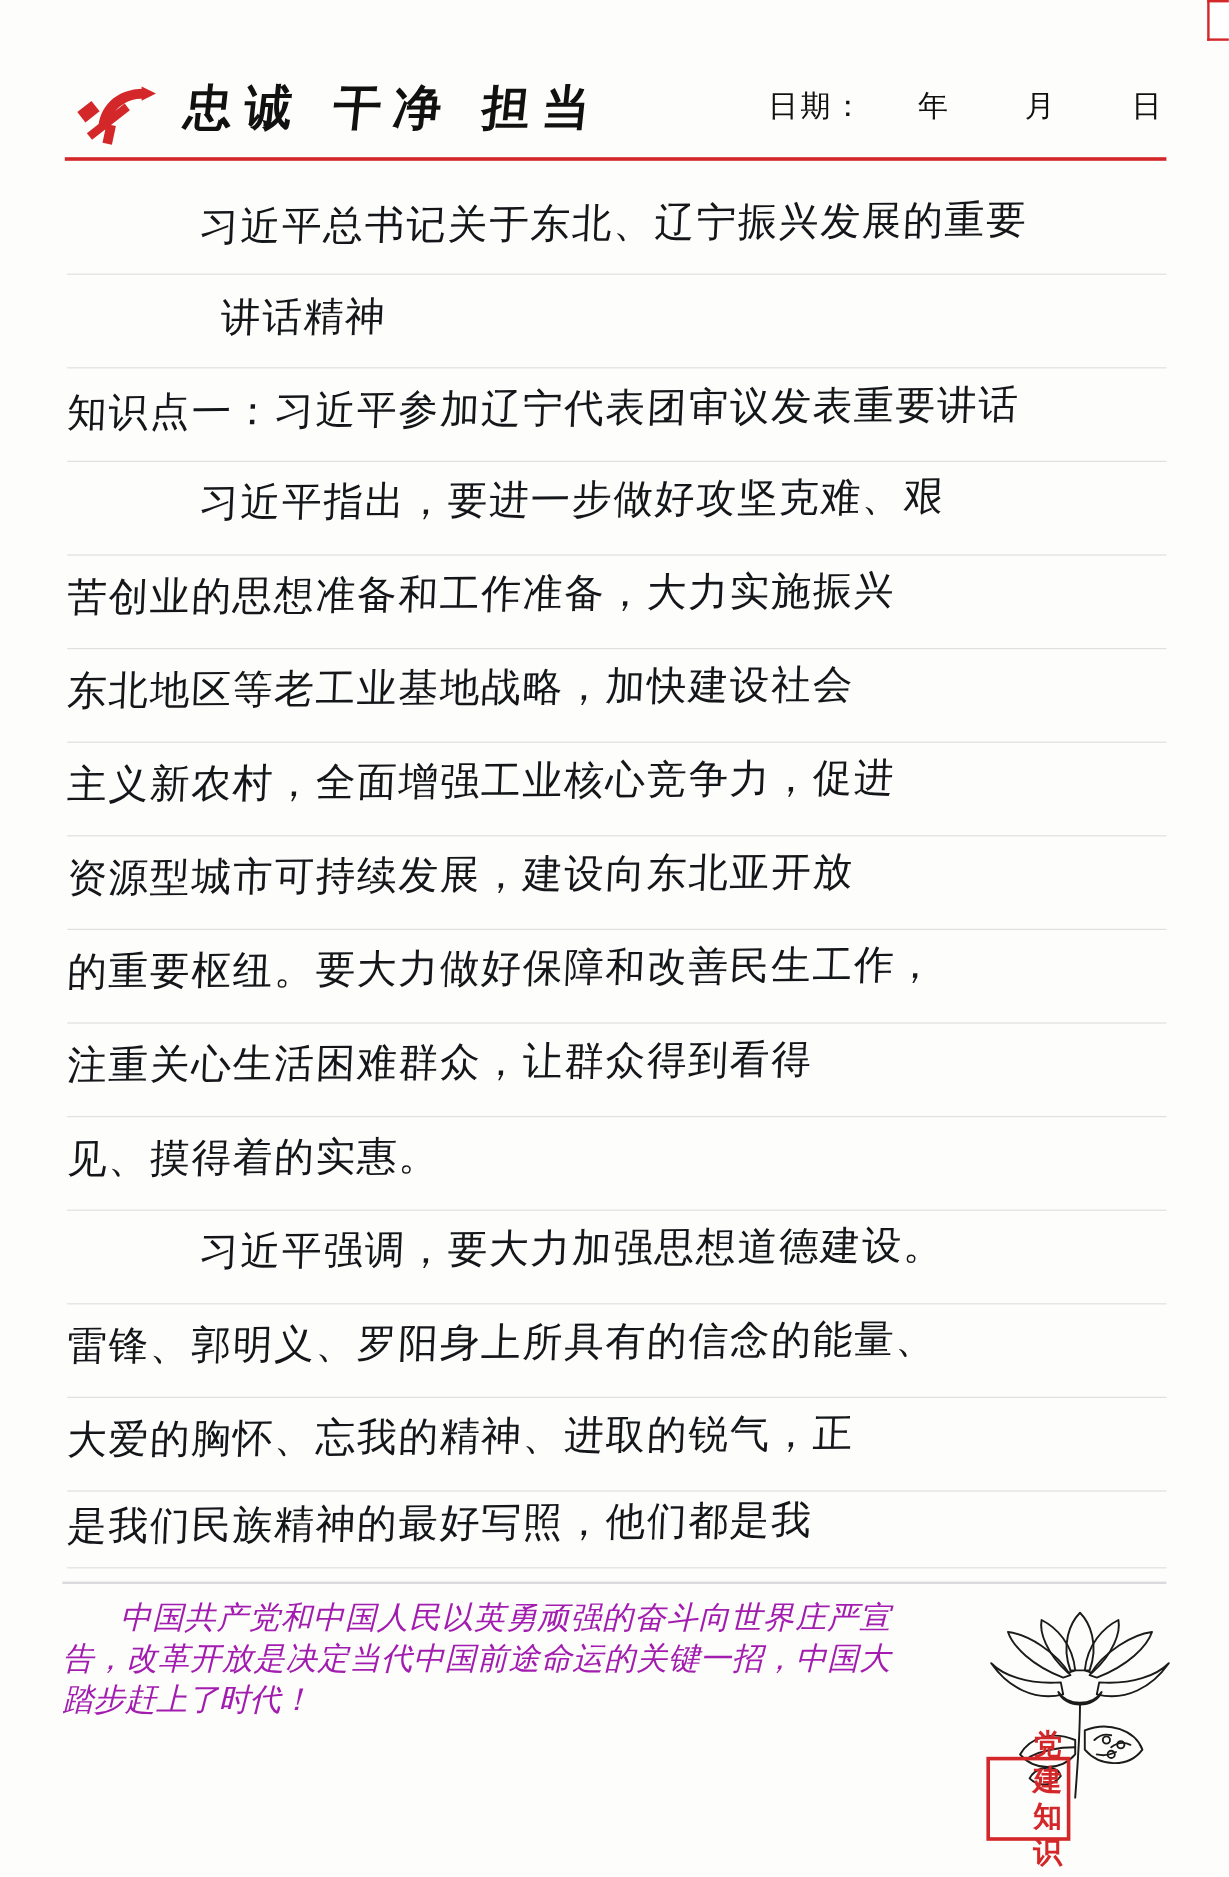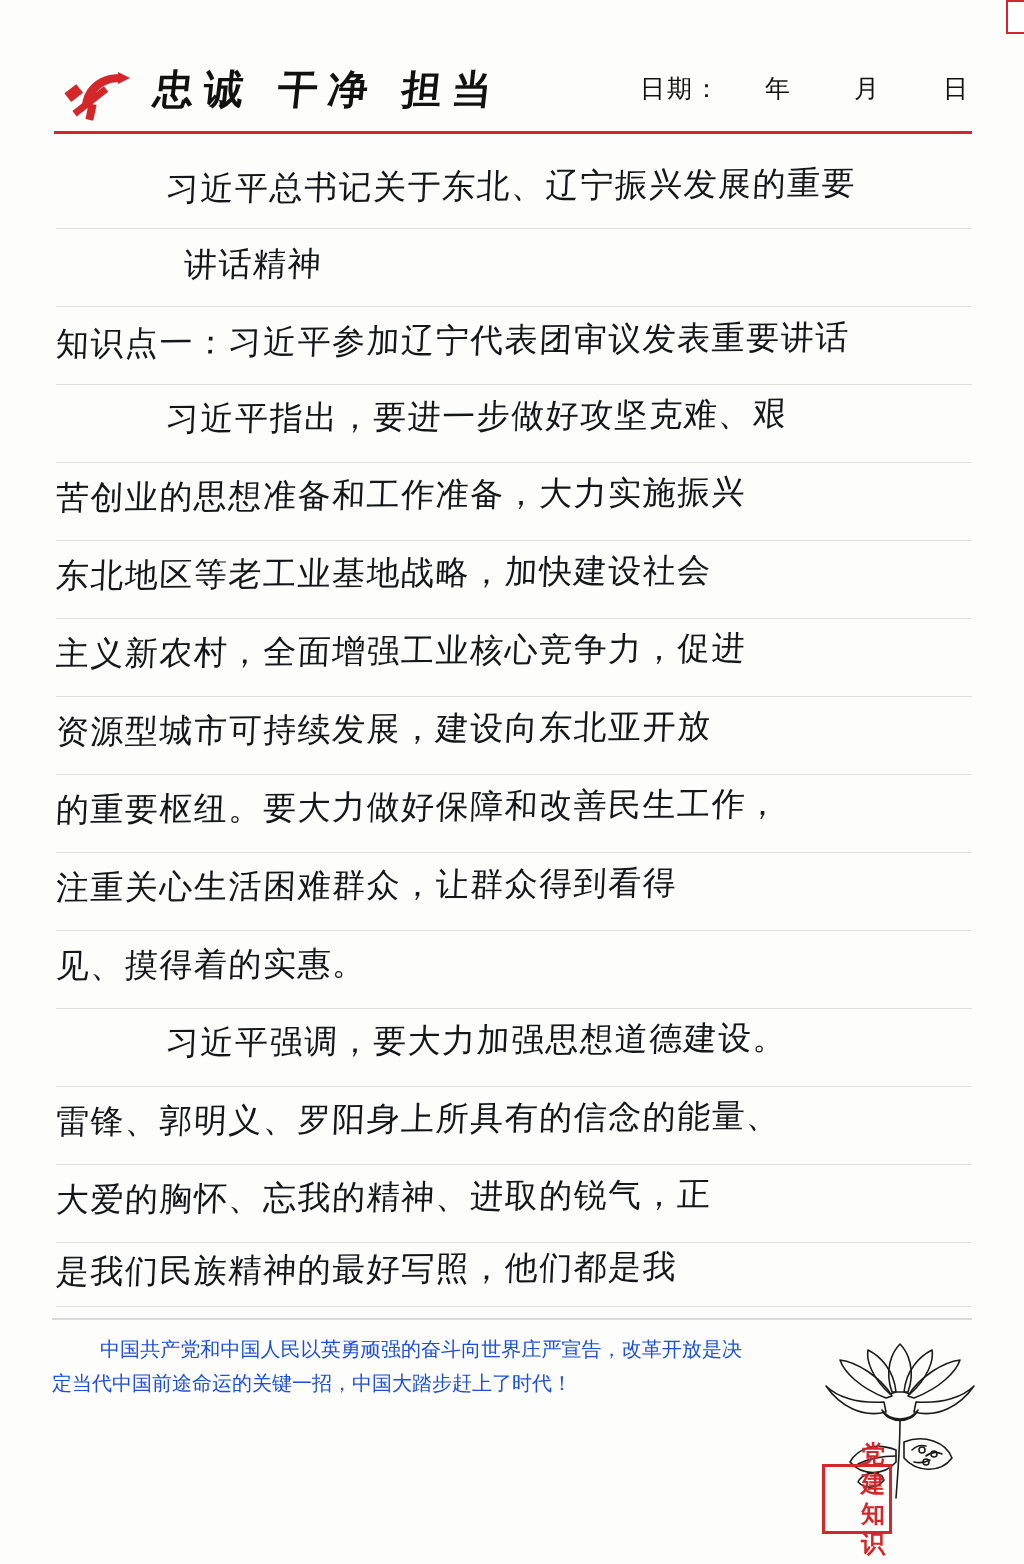--- a/index.html
+++ b/index.html
@@ -131,24 +131,25 @@
     left: 0; right: 0; top: 0;
     height: 2px;
     background: #d9dadd;
   }
   .quote {
     position: absolute;
     left: 0;
     top: 14px;
     width: 690px;
     font-family: "DejaVu Sans", sans-serif;
-    font-size: 20px;
+    font-size: 26px;
     line-height: 34px;
-    color: #1d4ed8;
+    color: #a21caf;
     text-align: justify;
+    font-style: italic;
   }
   .quote .first-line { text-indent: 48px; display: block; }
   .attrib {
     position: absolute;
     left: 0;
     top: 128px;
     width: 690px;
     text-align: center;
     font-family: "DejaVu Sans", sans-serif;
     font-size: 21px;

